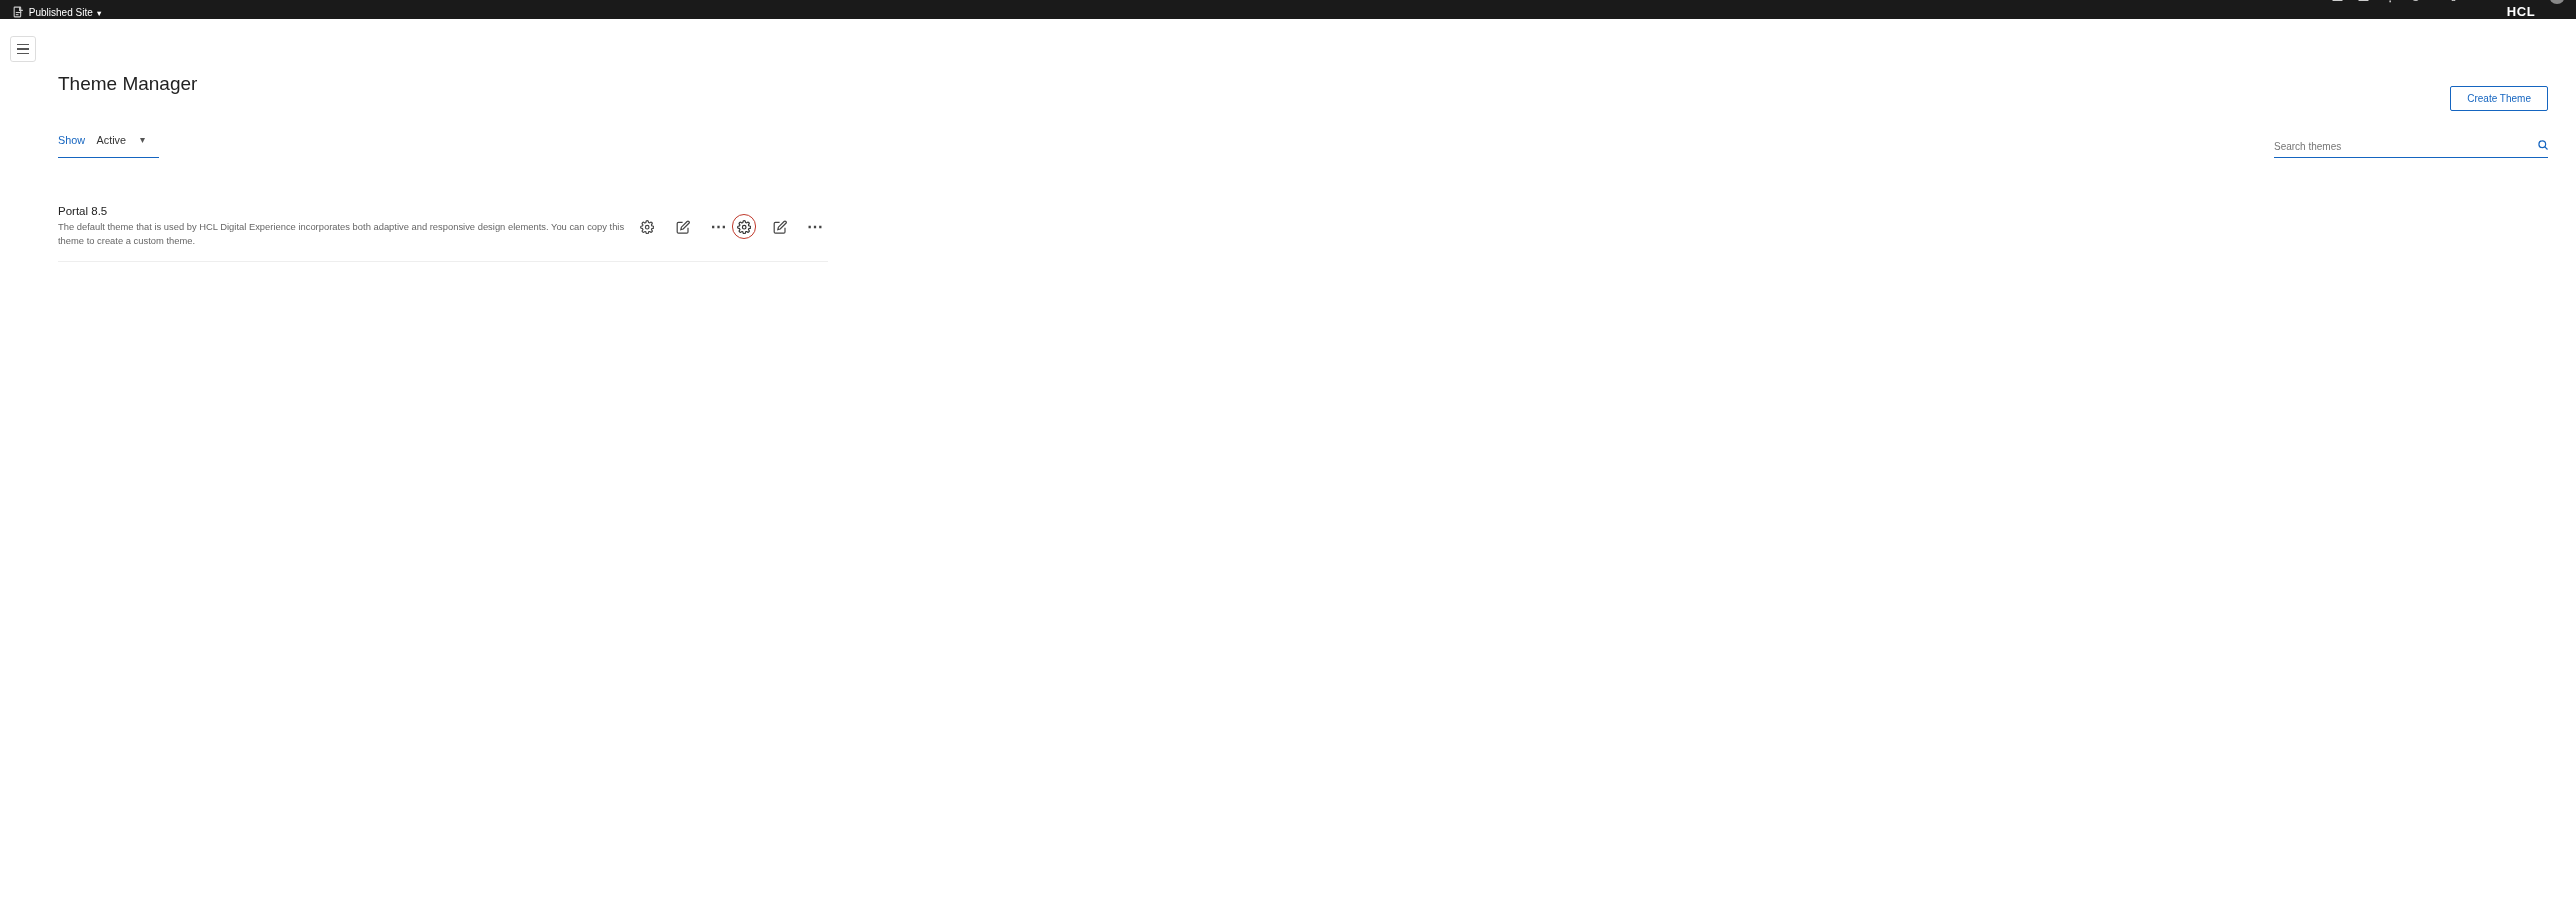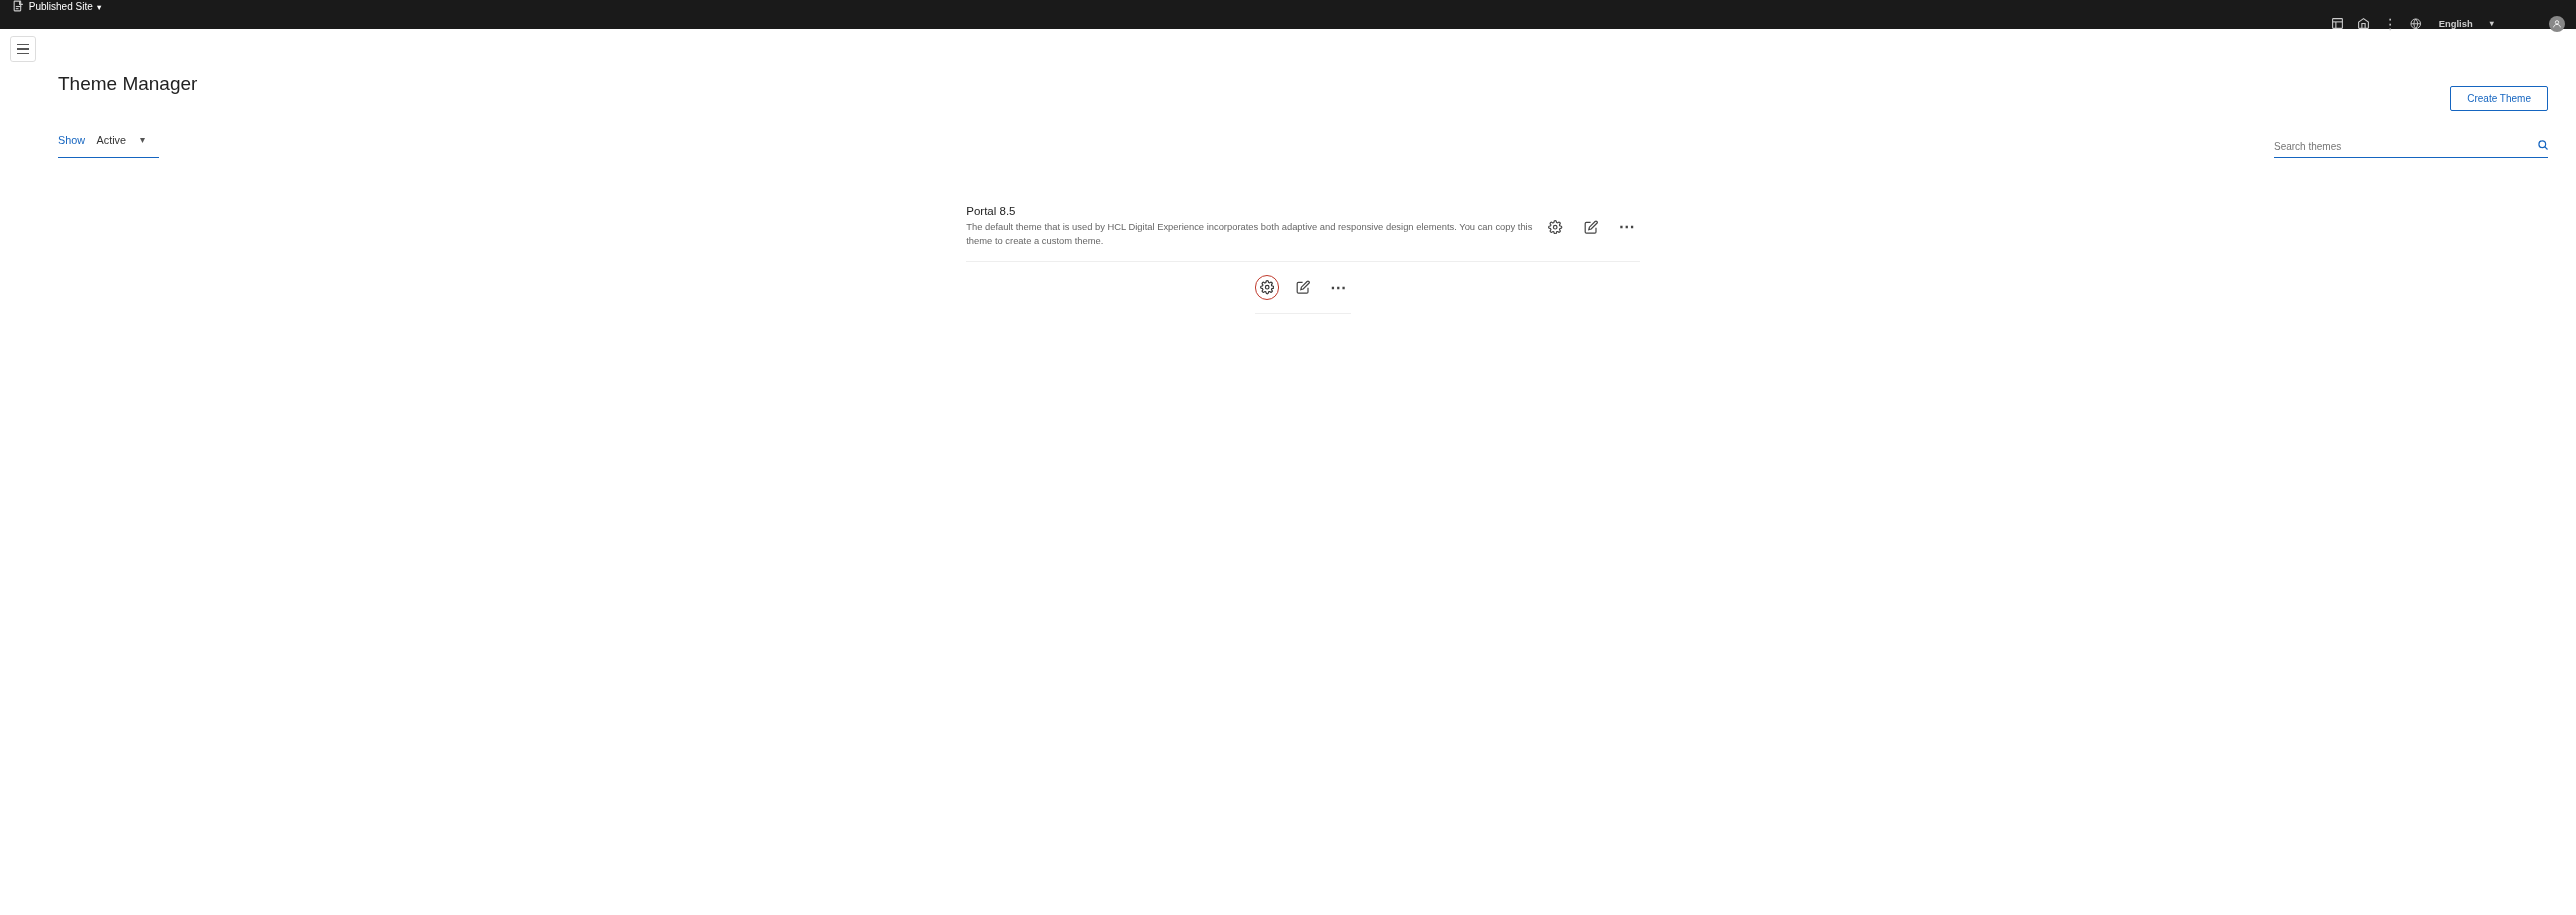--- a/index.html
+++ b/index.html
@@ -1,23 +1,23 @@
 <!DOCTYPE html>
 <html style="font-size:11.5px"><head>
   <meta charset="utf-8">
   <style>
     * { box-sizing: border-box; margin: 0; padding: 0; }
     body { font-family: Arial, Helvetica, sans-serif; background: #fff; color: #333; }
 
     
     .topbar {
       background: #1a1a1a;
-      height: 29px;
-      display: flex;
-      align-items: flex-start;
+      height: 19px;
+      display: flex;
+      align-items: flex-end;
       justify-content: space-between;
       padding: 0 11.5px;
       position: fixed;
       top: 0; left: 0; right: 0;
       z-index: 100;
     }
     .topbar-left {
       display: flex;
       align-items: center;
       gap: 4.3px;
@@ -169,23 +169,22 @@
       flex: 1;
     }
     .search-icon {
       color: #1565c0;
       font-size: 11.5px;
     }
 
     
     .theme-list {
       display: flex;
-      flex-direction: column;
+      flex-direction: row;
       gap: 0;
-      align-items: center;
     }
     .theme-row {
       display: flex;
       align-items: center;
       padding: 13px 0;
       border-bottom: 0.7px solid #eee;
     }
     .theme-info {
       flex: 1;
     }

